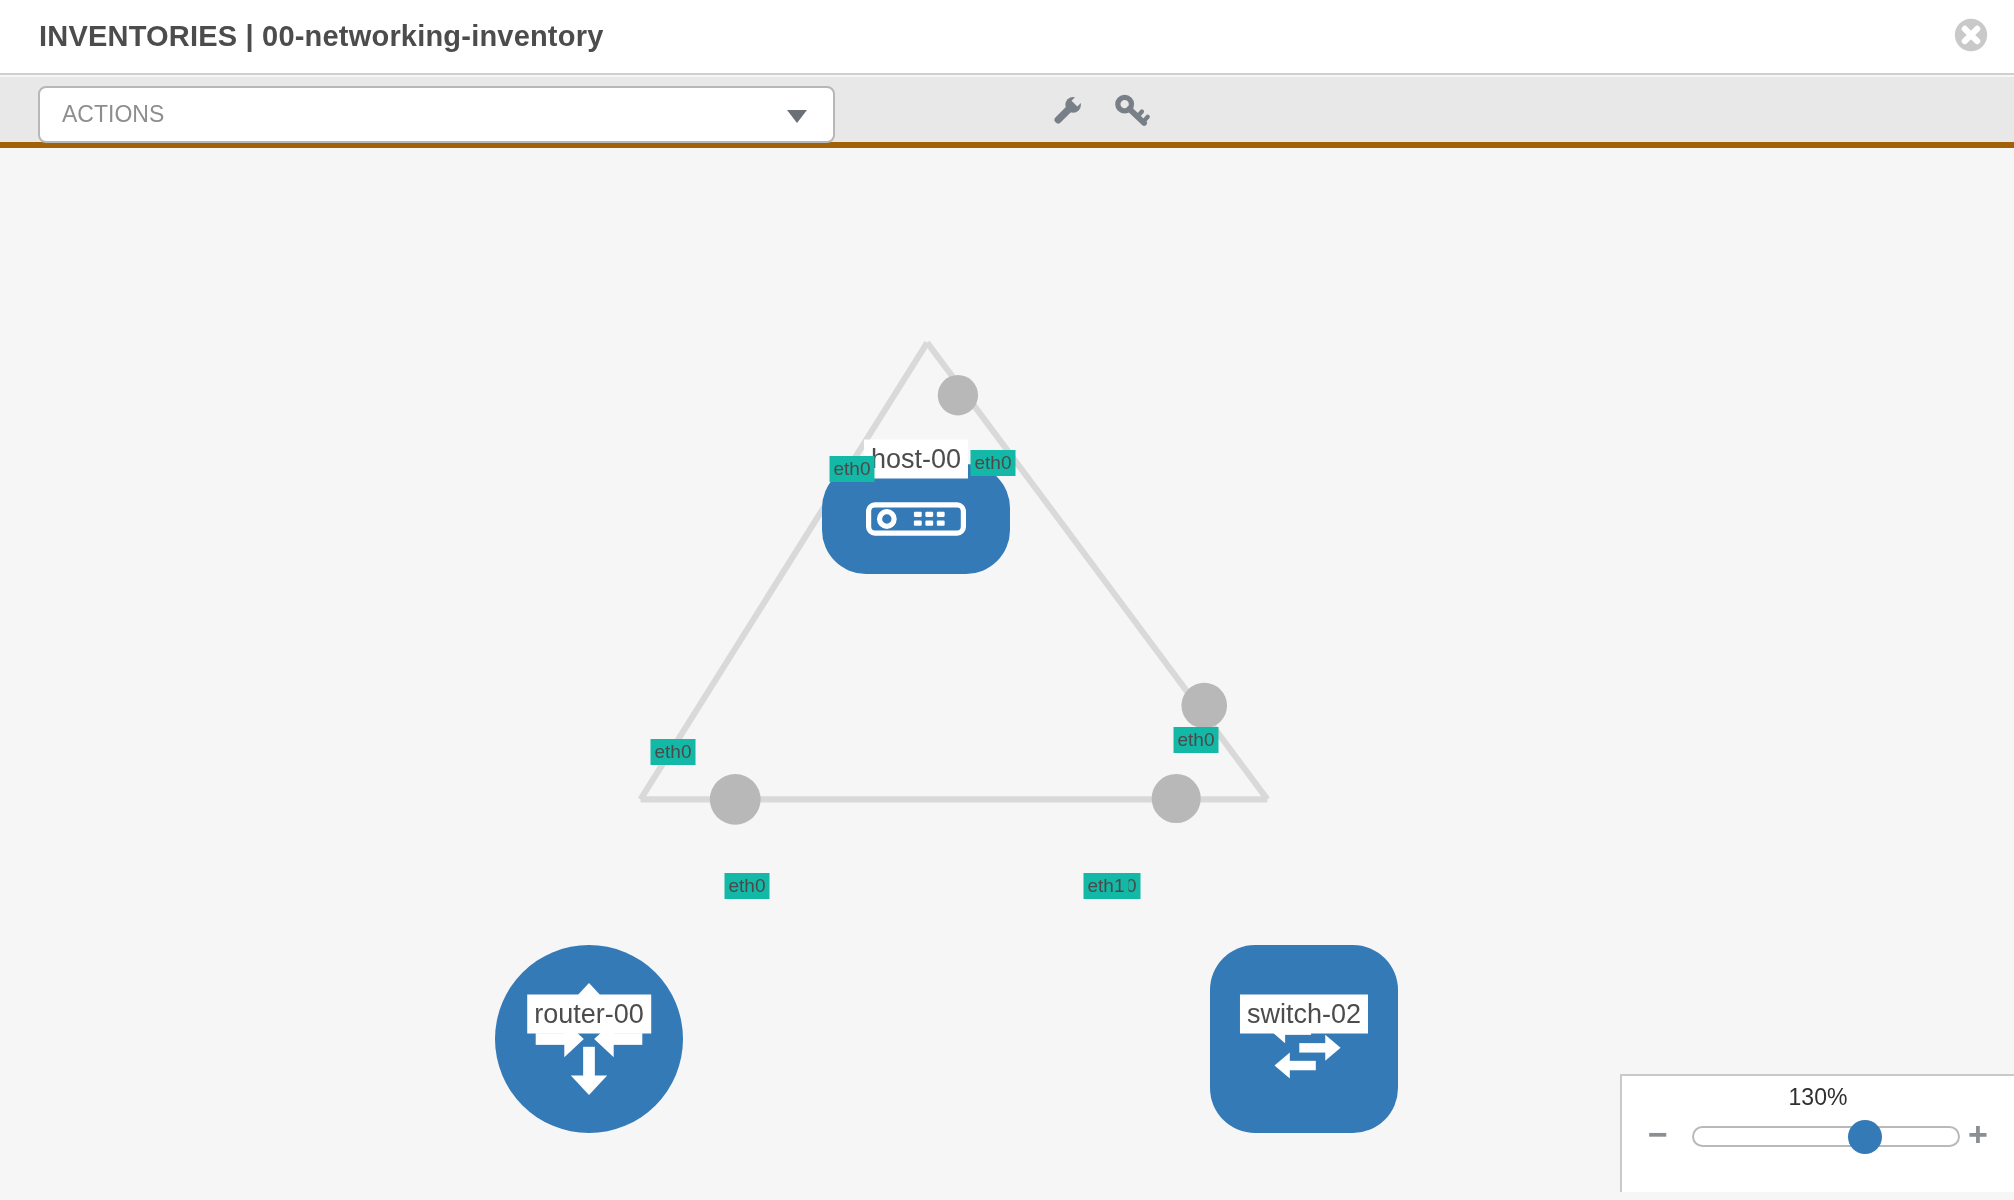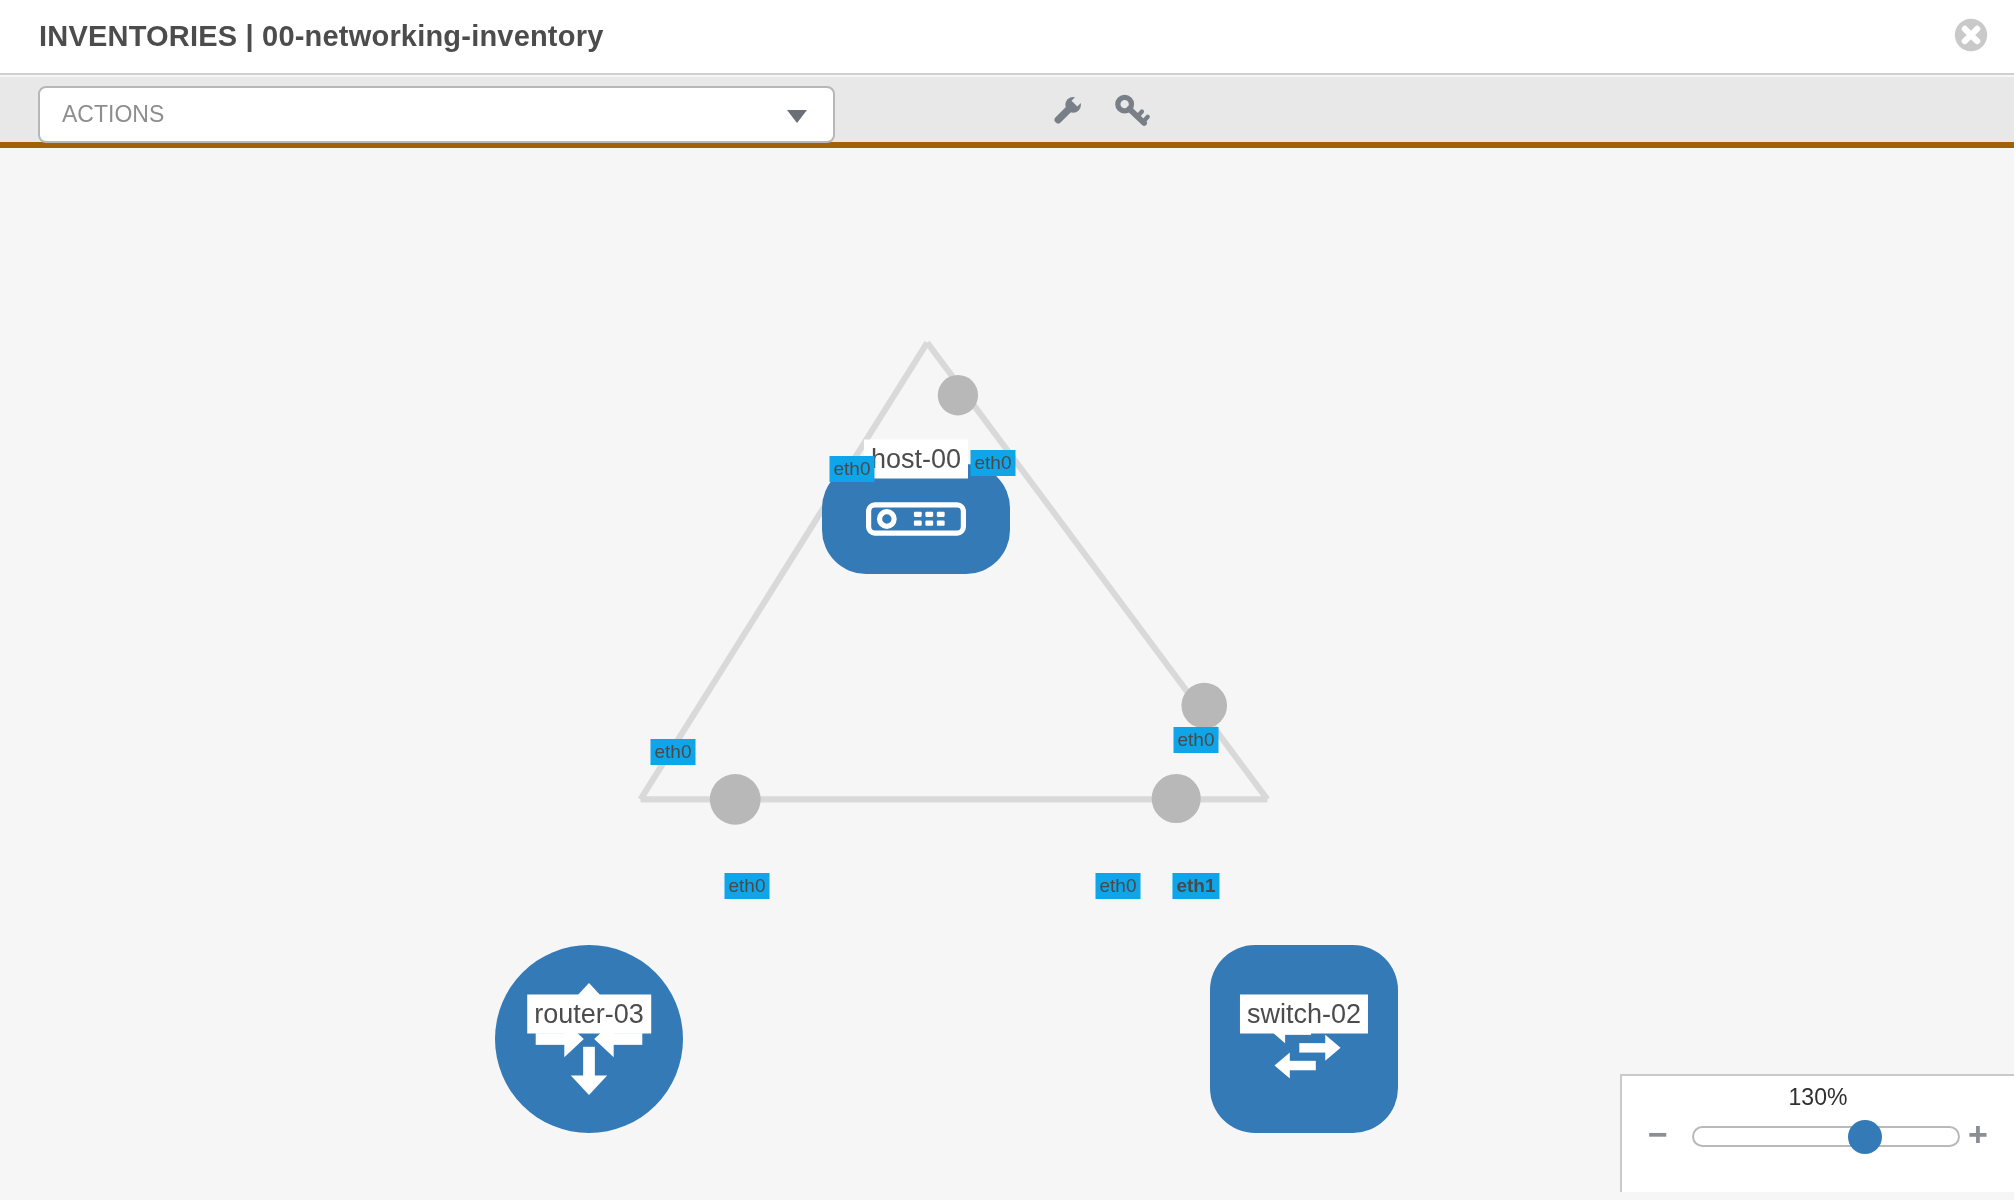--- a/index.html
+++ b/index.html
@@ -30,21 +30,21 @@
   .canvas{position:absolute;left:0;top:148px;width:2014px;height:1052px;background:#f6f6f6;}
   .links-svg{position:absolute;left:0;top:0;}
 
   .node{position:absolute;background:#337ab7;display:flex;align-items:center;justify-content:center;cursor:pointer;}
   .node-host{left:822px;top:316px;width:188px;height:110px;border-radius:44px;}
   .node-router{left:495px;top:797px;width:188px;height:188px;border-radius:50%;}
   .node-switch{left:1210px;top:797px;width:188px;height:188px;border-radius:45px;}
 
   .node-label{position:absolute;transform:translate(-50%,-50%);background:#ffffff;color:#4c4c4c;
               font-size:27px;padding:4px 7px;white-space:nowrap;text-align:right;}
-  .if-label{position:absolute;transform:translate(-50%,-50%);background:#0ea5e9;color:#4a4a4a;
+  .if-label{position:absolute;transform:translate(-50%,-50%);background:#14b8a6;color:#4a4a4a;
             font-size:19px;padding:2px 4px;white-space:nowrap;}
 
   
   .zoom-panel{position:absolute;right:0;bottom:8px;width:394px;height:118px;background:#ffffff;
               border-left:2px solid #c9c9c9;border-top:2px solid #c9c9c9;box-sizing:border-box;}
   .zoom-level{position:absolute;left:0;right:0;top:8px;text-align:center;font-size:23px;color:#2f2f2f;}
   .zoom-minus,.zoom-plus{position:absolute;top:38px;background:none;border:none;padding:0;
               font-size:34px;font-weight:700;color:#8a8f94;cursor:pointer;line-height:40px;}
   .zoom-minus{left:26px;}
   .zoom-plus{left:346px;}
@@ -154,30 +154,30 @@
           <rect x="46" y="53.5" width="23" height="8"></rect>
           <polygon points="68,46.5 68,68.5 81,57.5"></polygon>
 
           <rect x="37" y="68.5" width="23" height="8"></rect>
           <polygon points="38,61.5 38,83.5 25,72.5"></polygon>
         </g>
       </svg>
     </div>
 
     <div class="node-label" style="left:916px;top:311px;">host-00</div>
-    <div class="node-label" style="left:589px;top:866px;">router-03</div>
+    <div class="node-label" style="left:589px;top:866px;">router-00</div>
     <div class="node-label" style="left:1304px;top:866px;">switch-02</div>
 
     <div class="if-label" style="left:852px;top:321px;">eth0</div>
     <div class="if-label" style="left:993px;top:315px;">eth0</div>
     <div class="if-label" style="left:673px;top:604px;">eth0</div>
     <div class="if-label" style="left:747px;top:738px;">eth0</div>
     <div class="if-label" style="left:1196px;top:592px;">eth0</div>
     <div class="if-label" style="left:1118px;top:738px;">eth0</div>
-    <div class="if-label" style="left:1196px;top:738px;font-weight:bold;">eth1</div>
+    <div class="if-label" style="left:1106px;top:738px;">eth1</div>
   </div>
 
   <div class="zoom-panel">
     <div class="zoom-level">130%</div>
     <button class="zoom-minus">−</button>
     <div class="slider-track"></div>
     <div class="slider-knob"></div>
     <button class="zoom-plus">+</button>
   </div>
 

